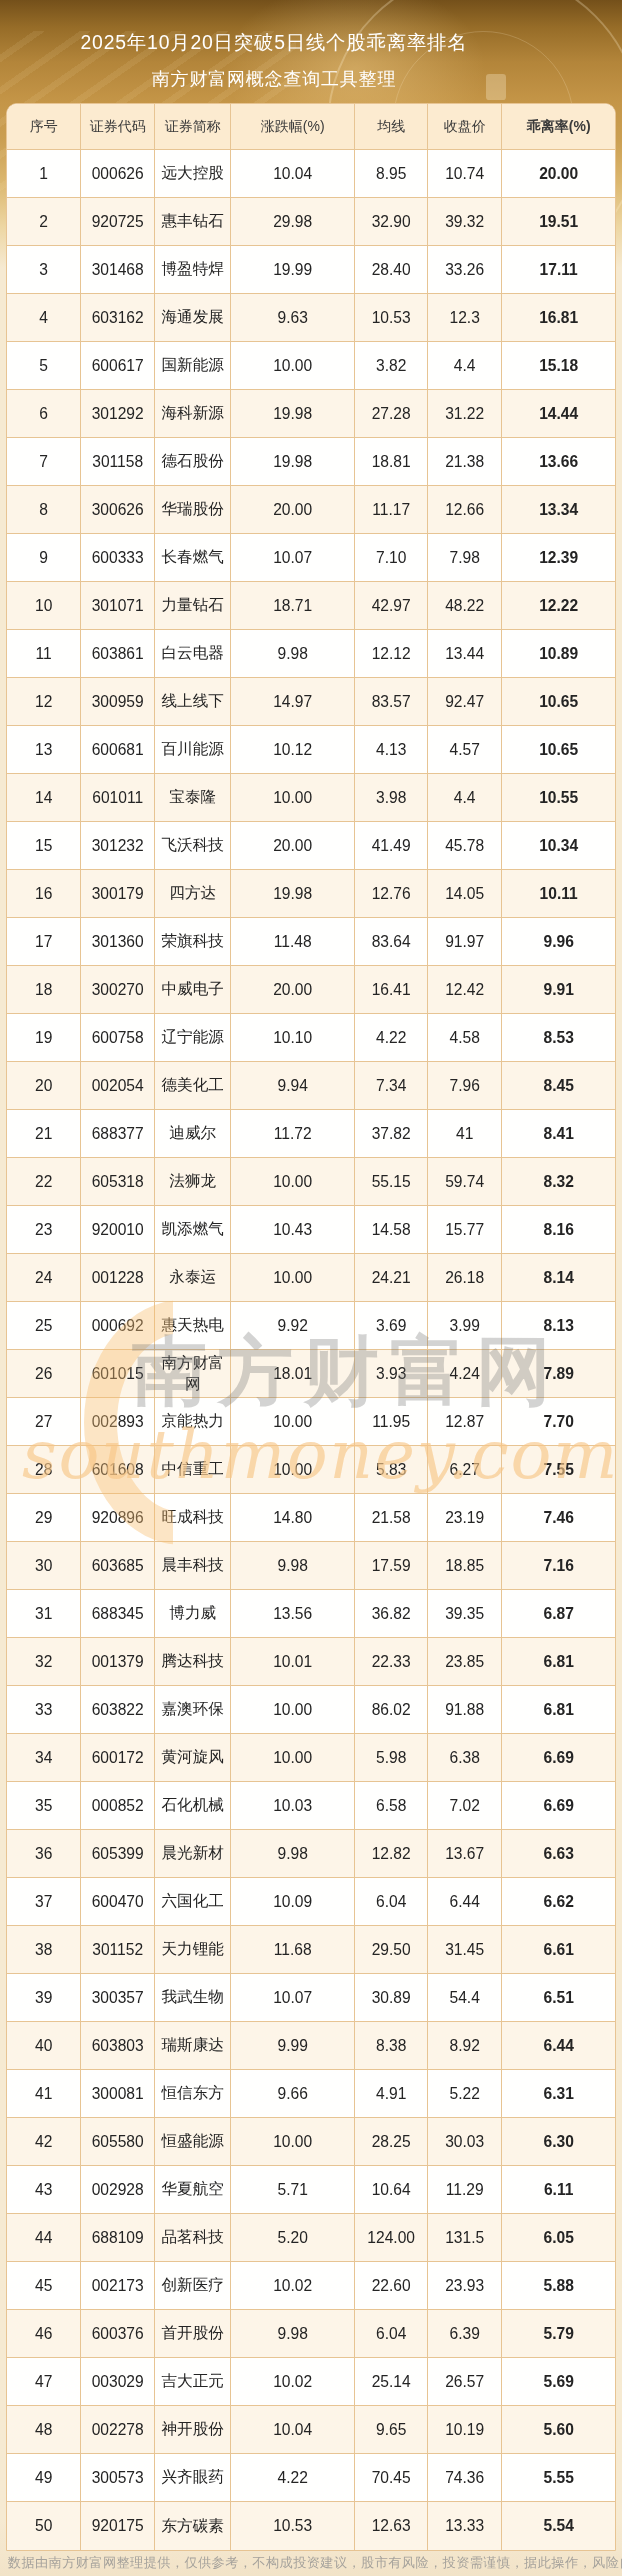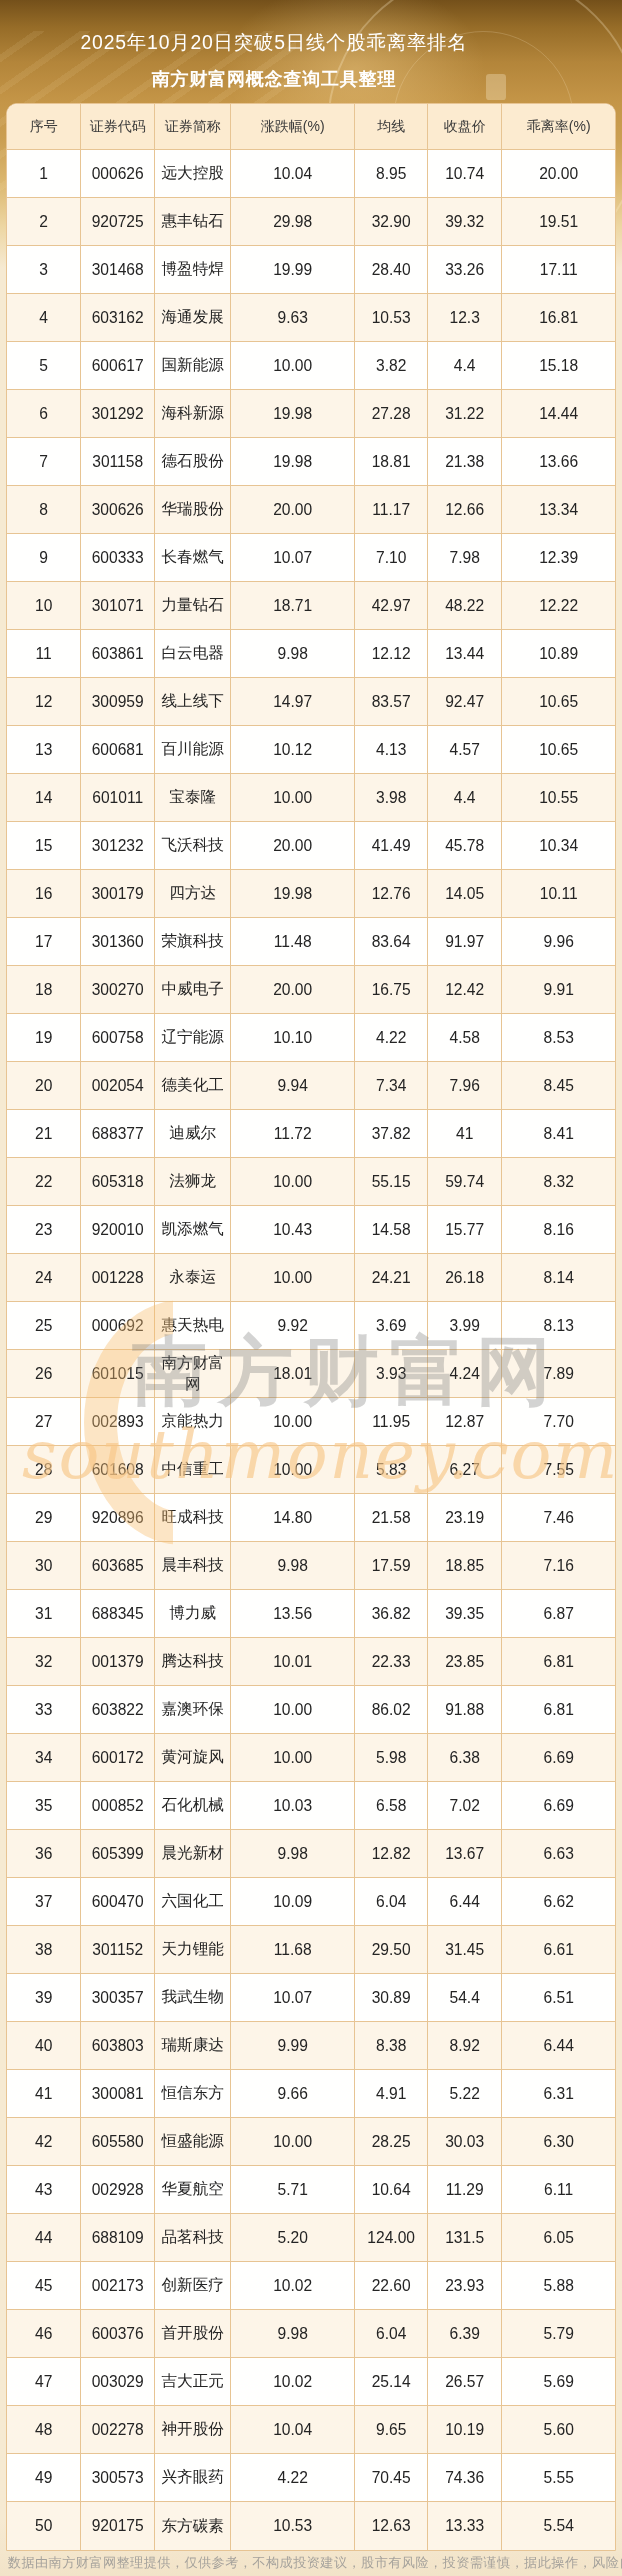--- a/index.html
+++ b/index.html
@@ -35,42 +35,42 @@
   .diag-texture{
     position:absolute;left:-31px;top:31px;width:327px;height:171px;z-index:0;opacity:.18;
     background:repeating-linear-gradient(-35deg, rgba(255,235,190,.0) 0 20px, rgba(255,235,190,.5) 20px 26.4px);
   }
   
   .title{
     position:absolute;left:0;top:28px;width:548px;z-index:2;
     text-align:center;color:#ffffff;
   }
   .title .l1{font-size:19.4px;font-weight:500;letter-spacing:0.8px;line-height:29.6px;}
-  .title .l2{font-size:18px;font-weight:700;letter-spacing:0.8px;line-height:31px;margin-top:6.2px;}
+  .title .l2{font-size:18px;font-weight:400;letter-spacing:0.8px;line-height:31px;margin-top:6.2px;}
   
   .table-wrap{
     position:absolute;left:6.2px;top:103px;width:608px;z-index:2;
     border:0.8px solid #e7c493;border-radius:11px 11px 0 0;overflow:hidden;
     background:#ffffff;
   }
   .grid-row{
     display:grid;
     grid-template-columns:74px 74px 76px 124px 73px 74px 1fr;
   }
   .thead{background:#fcebd0;}
   .thead .cell{
     height:46px;font-size:14px;color:#3b3b3b;font-weight:400;
     border-bottom:0.8px solid #e7c493;
   }
   .cell{
     display:flex;align-items:center;justify-content:center;
     border-right:0.8px solid #e7c493;box-sizing:border-box;
     text-align:center;
   }
-  .cell:last-child{border-right:none;}
+  .cell:last-child{border-right:none;font-weight:bold;}
   .trow .cell{
     height:48px;font-size:15.6px;color:#242424;
     border-bottom:0.8px solid #e7c493;
   }
   .trow:last-child .cell{border-bottom:none;}
   .trow:nth-child(even){background:#fdf5e8;}
   .trow:nth-child(odd){background:#fffffe;}
   
   .watermark{position:absolute;left:0;top:0;width:622px;z-index:3;pointer-events:none;}
   .wm-cn{
@@ -288,21 +288,21 @@
     <div class="cell">83.64</div>
     <div class="cell">91.97</div>
     <div class="cell">9.96</div>
   </div>
 
   <div class="grid-row trow">
     <div class="cell">18</div>
     <div class="cell">300270</div>
     <div class="cell">中威电子</div>
     <div class="cell">20.00</div>
-    <div class="cell">16.75</div>
+    <div class="cell">16.41</div>
     <div class="cell">12.42</div>
     <div class="cell">9.91</div>
   </div>
 
   <div class="grid-row trow">
     <div class="cell">19</div>
     <div class="cell">600758</div>
     <div class="cell">辽宁能源</div>
     <div class="cell">10.10</div>
     <div class="cell">4.22</div>

